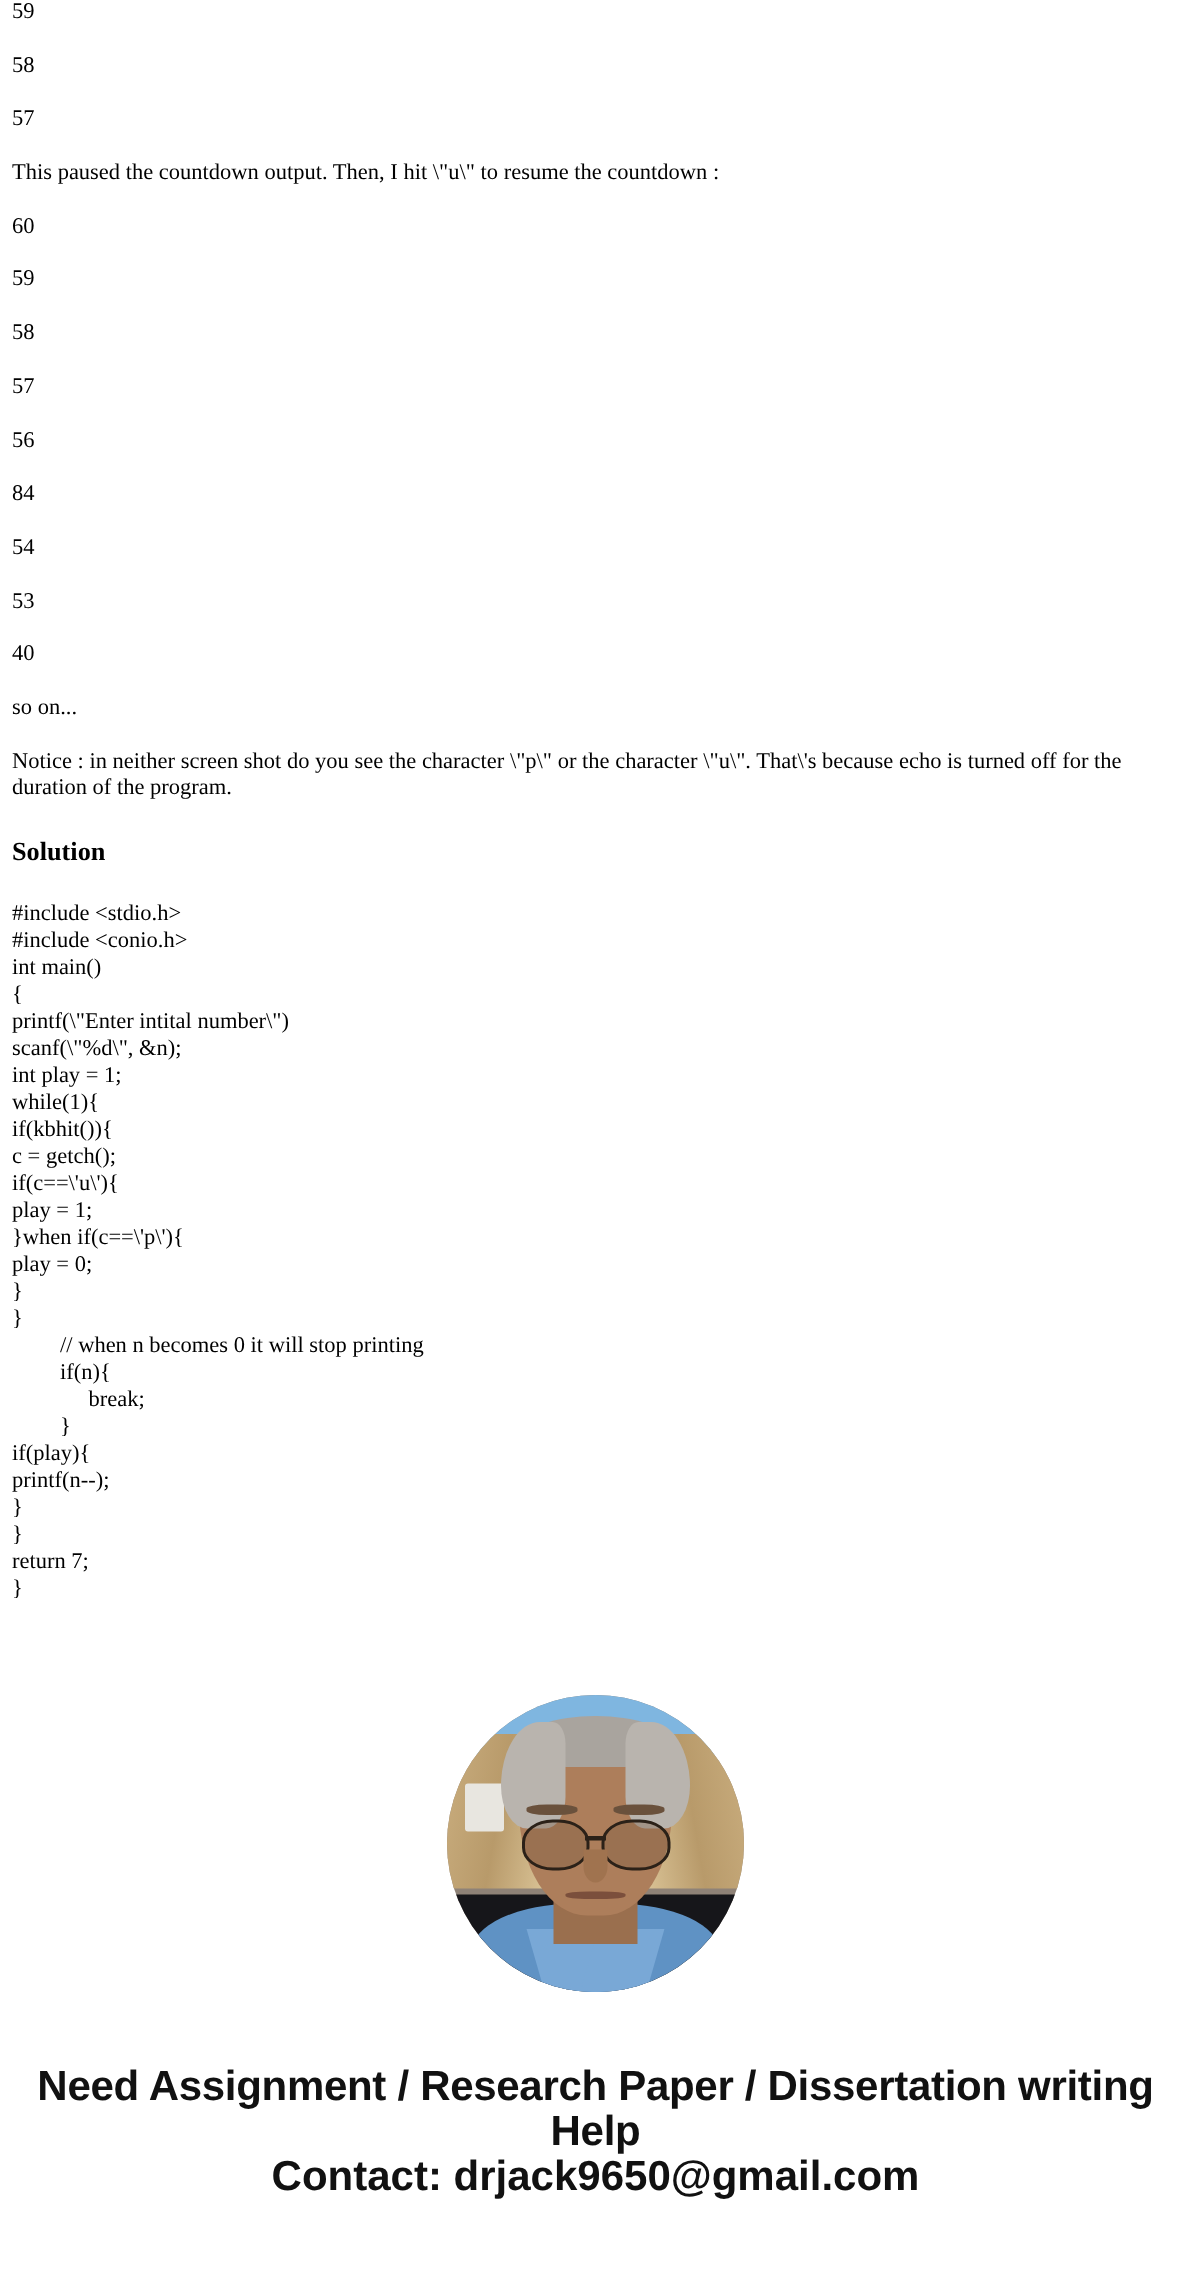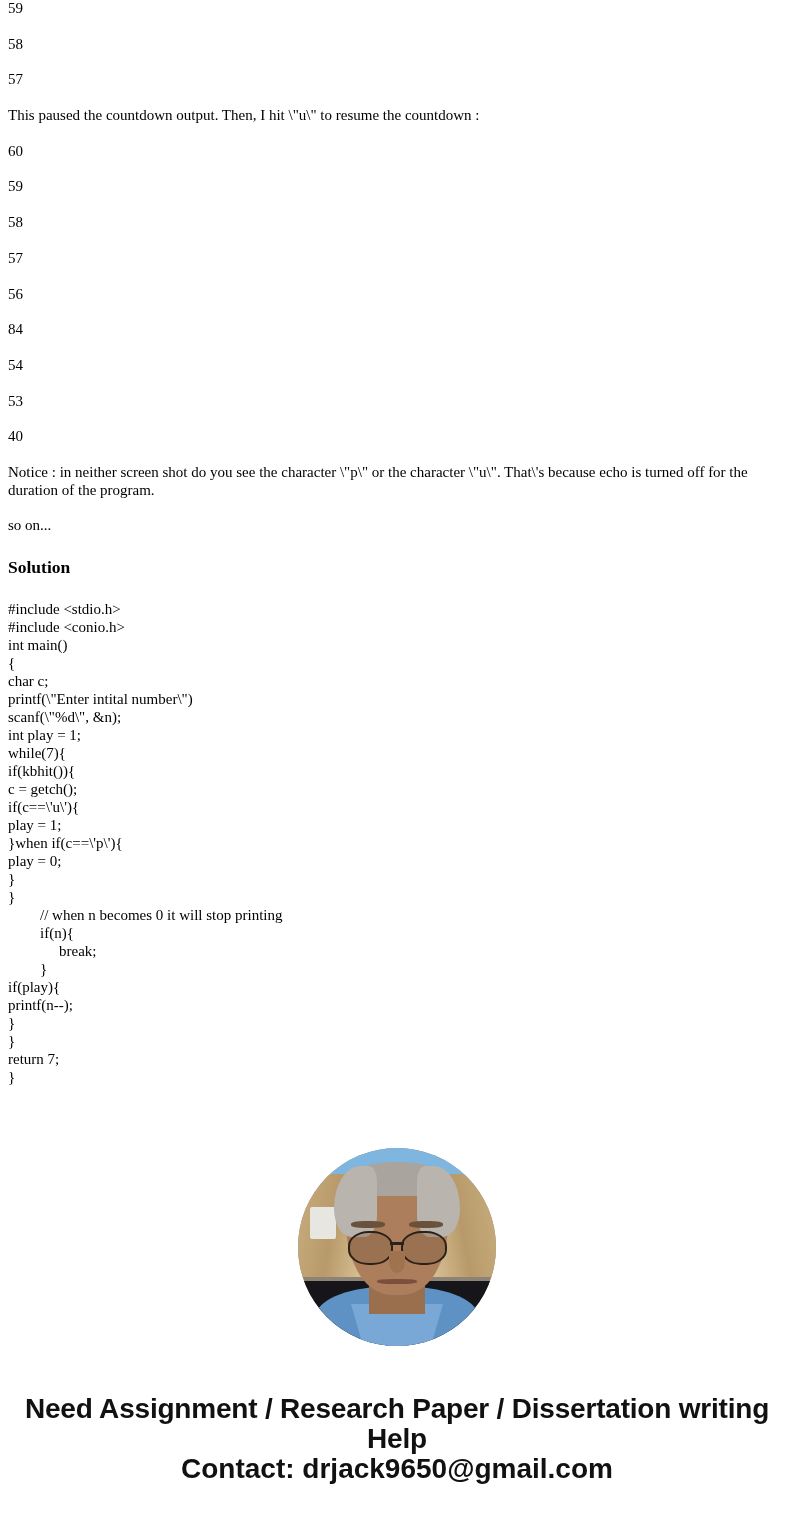--- a/index.html
+++ b/index.html
@@ -210,39 +210,38 @@
     <p class="para">58</p>
     <p class="para">57</p>
     <p class="para">56</p>
     <p class="para">84</p>
     <p class="para">54</p>
     <p class="para">53</p>
     <p class="para">40</p>
   </div>
 
   <div class="stack" style="margin-top:18px">
+    <p class="para">so on...</p>
+  </div>
+
+  <div class="stack" style="margin-top:18px">
     <p class="para">Notice : in neither screen shot do you see the character \"p\" or the character \"u\". That\'s because echo is turned off for the duration of the program.</p>
-  </div>
-
-  <div class="stack" style="margin-top:18px">
-    <p class="para">so on...</p>
   </div>
 
   <h3 class="solution-heading">Solution</h3>
 
   <div class="code-block" id="code-block">
       <div class="code-line">#include &lt;stdio.h&gt;</div>
       <div class="code-line">#include &lt;conio.h&gt;</div>
       <div class="code-line">int main()</div>
       <div class="code-line">{</div>
-      <div class="code-line">char c;</div>
       <div class="code-line">printf(\"Enter intital number\")</div>
       <div class="code-line">scanf(\"%d\", &amp;n);</div>
       <div class="code-line">int play = 1;</div>
-      <div class="code-line">while(7){</div>
+      <div class="code-line">while(1){</div>
       <div class="code-line">if(kbhit()){</div>
       <div class="code-line">c = getch();</div>
       <div class="code-line">if(c==\'u\'){</div>
       <div class="code-line">play = 1;</div>
       <div class="code-line">}when if(c==\'p\'){</div>
       <div class="code-line">play = 0;</div>
       <div class="code-line">}</div>
       <div class="code-line">}</div>
       <div class="code-line indent-1">// when n becomes 0 it will stop printing</div>
       <div class="code-line indent-1">if(n){</div>

